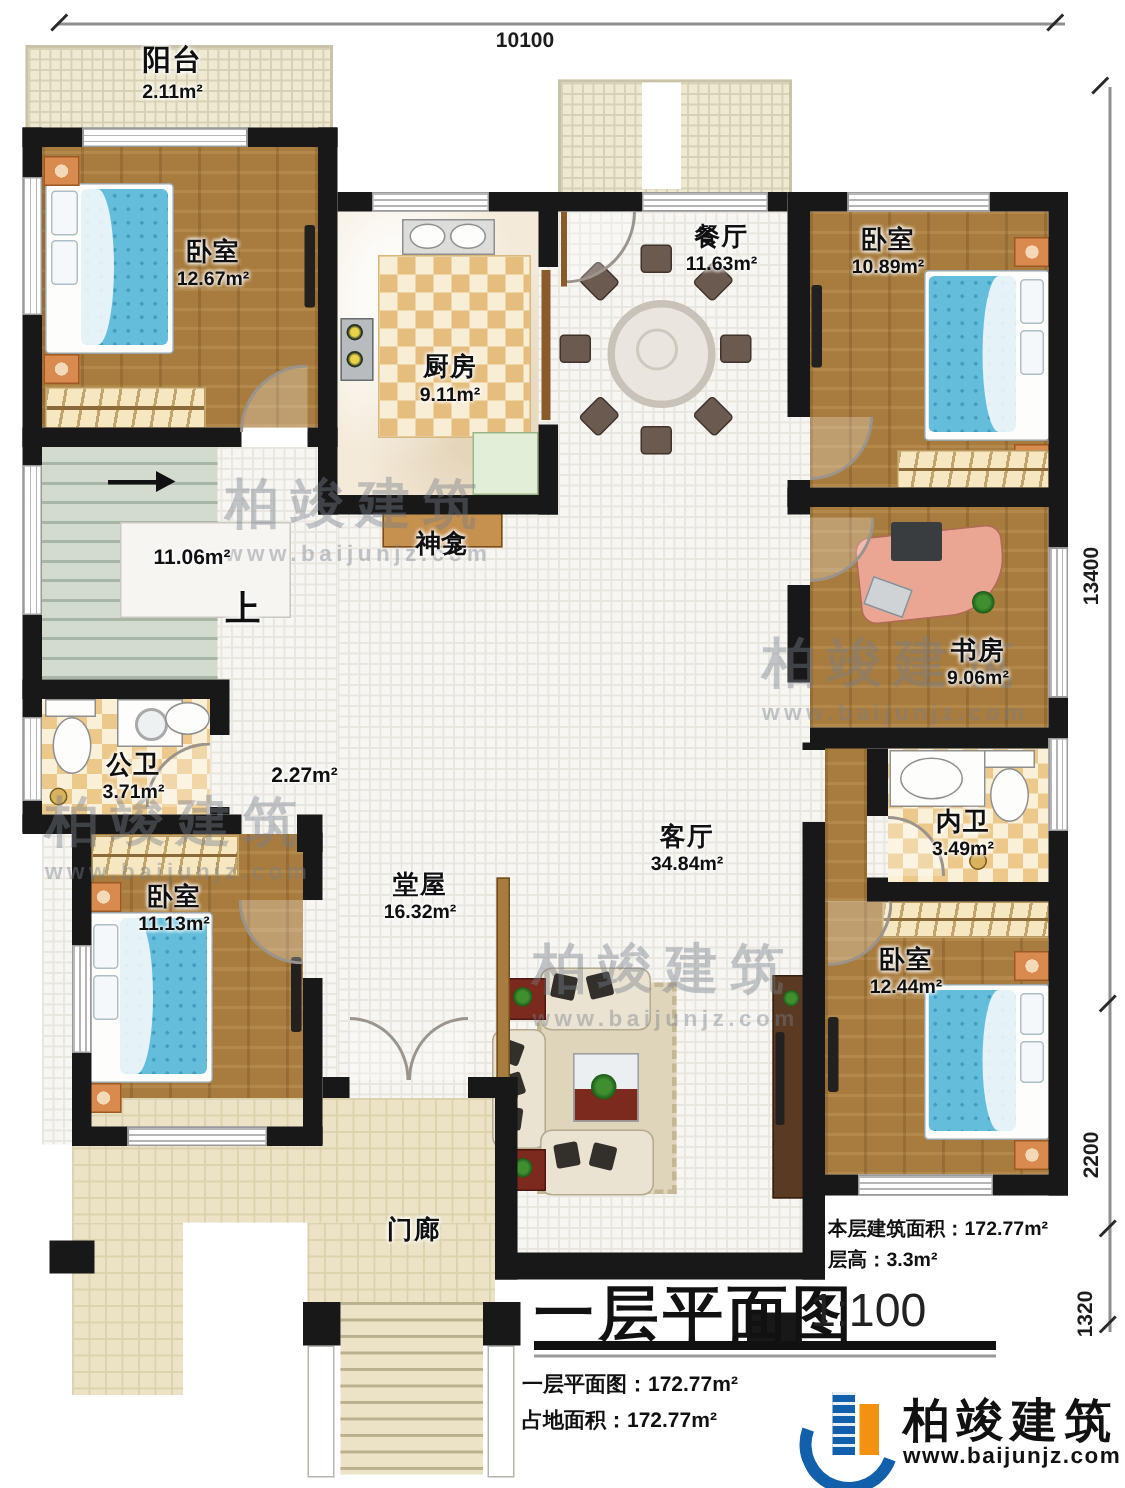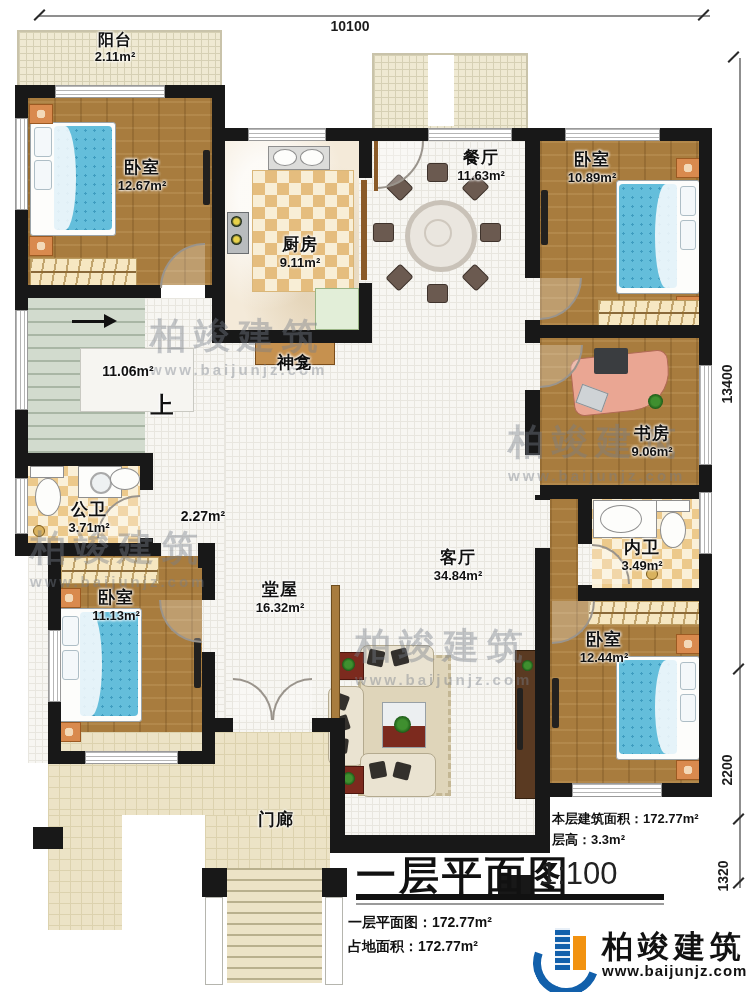--- a/index.html
+++ b/index.html
@@ -293,21 +293,21 @@
   <div class="wm" style="left:30px;top:524px;">
     <div class="big">柏竣建筑</div>
     <div class="url">www.baijunjz.com</div>
   </div>
   <div class="wm" style="left:355px;top:622px;">
     <div class="big">柏竣建筑</div>
     <div class="url">www.baijunjz.com</div>
   </div>
 
   <div class="rlabel" style="left:115px;top:30px;">
-    <div class="rname" style="font-size:16px;">阳台</div>
+    <div class="rname" style="font-size:19px;">阳台</div>
     <div class="rarea">2.11m²</div>
   </div>
   <div class="rlabel" style="left:142px;top:158px;">
     <div class="rname">卧室</div>
     <div class="rarea">12.67m²</div>
   </div>
   <div class="rlabel" style="left:300px;top:235px;">
     <div class="rname">厨房</div>
     <div class="rarea">9.11m²</div>
   </div>

